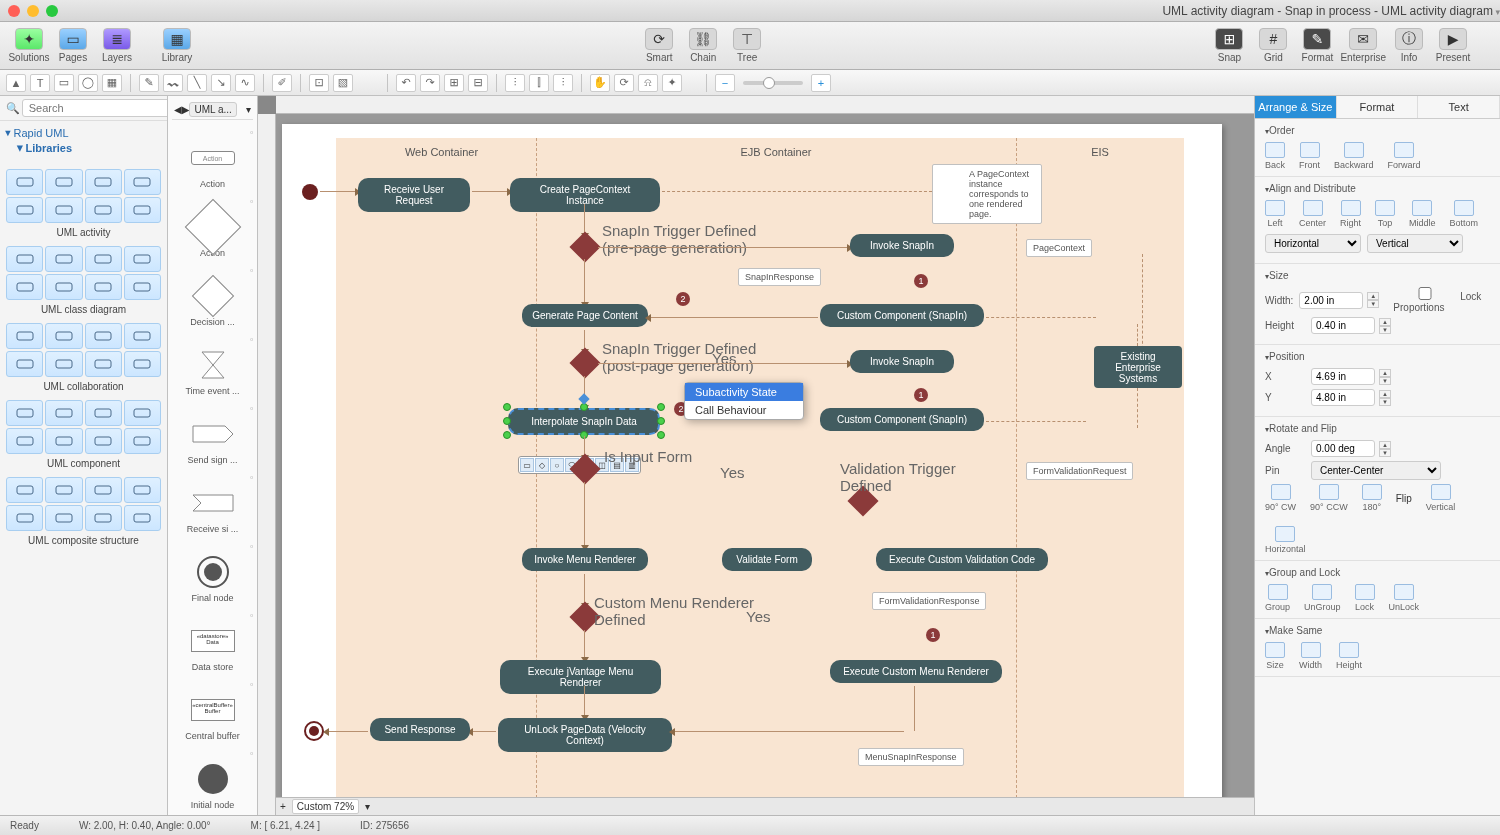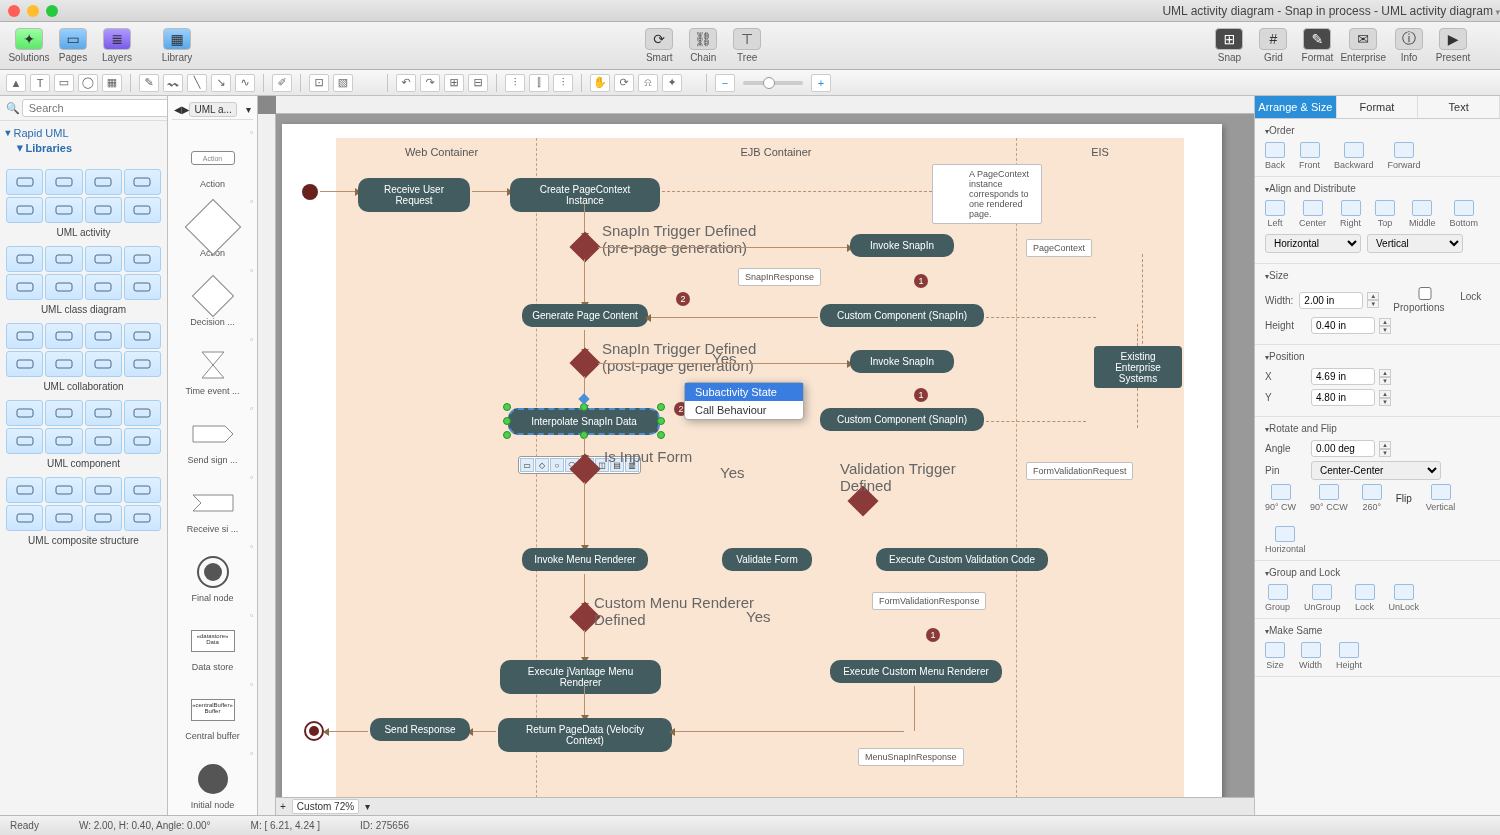--- a/index.html
+++ b/index.html
@@ -673,21 +673,21 @@
         <div class="ann" style="top:470px;left:312px;">Custom Menu Renderer
 Defined</div>
         <div class="ann" style="top:484px;left:464px;">Yes</div>
         <div class="badge" style="top:504px;left:644px;">1</div>
 
         <div class="edge arrow-d" style="top:506px;left:302px;width:1px;height:28px;"></div>
         <div class="node" style="top:536px;left:218px;width:161px;">Execute jVantage Menu Renderer</div>
         <div class="node" style="top:536px;left:548px;width:172px;">Execute Custom Menu Renderer</div>
 
         <div class="edge arrow-d" style="top:562px;left:302px;width:1px;height:30px;"></div>
-        <div class="node" style="top:594px;left:216px;width:174px;">Return PageData (Velocity Context)</div>
+        <div class="node" style="top:594px;left:216px;width:174px;">UnLock PageData (Velocity Context)</div>
         <div class="edge arrow-l" style="top:607px;left:190px;width:24px;height:1px;"></div>
         <div class="node" style="top:594px;left:88px;width:100px;">Send Response</div>
         <div class="edge arrow-l" style="top:607px;left:46px;width:40px;height:1px;"></div>
         <div class="end-dot" style="top:597px;left:22px;"></div>
 
         <div class="pill" style="top:624px;left:576px;">MenuSnapInResponse</div>
         <div class="edge arrow-l" style="top:607px;left:392px;width:230px;height:1px;"></div>
         <div class="edge" style="top:562px;left:632px;width:1px;height:45px;"></div>
       </div>
     </div>
@@ -820,21 +820,21 @@
           <div class="rp-ico">
             <div class="box"></div>
             <span>90° CW</span>
           </div>
           <div class="rp-ico">
             <div class="box"></div>
             <span>90° CCW</span>
           </div>
           <div class="rp-ico">
             <div class="box"></div>
-            <span>260°</span>
+            <span>180°</span>
           </div>
           <span style="font-size:10px;align-self:center;">Flip</span>
           <div class="rp-ico">
             <div class="box"></div>
             <span>Vertical</span>
           </div>
           <div class="rp-ico">
             <div class="box"></div>
             <span>Horizontal</span>
           </div>

